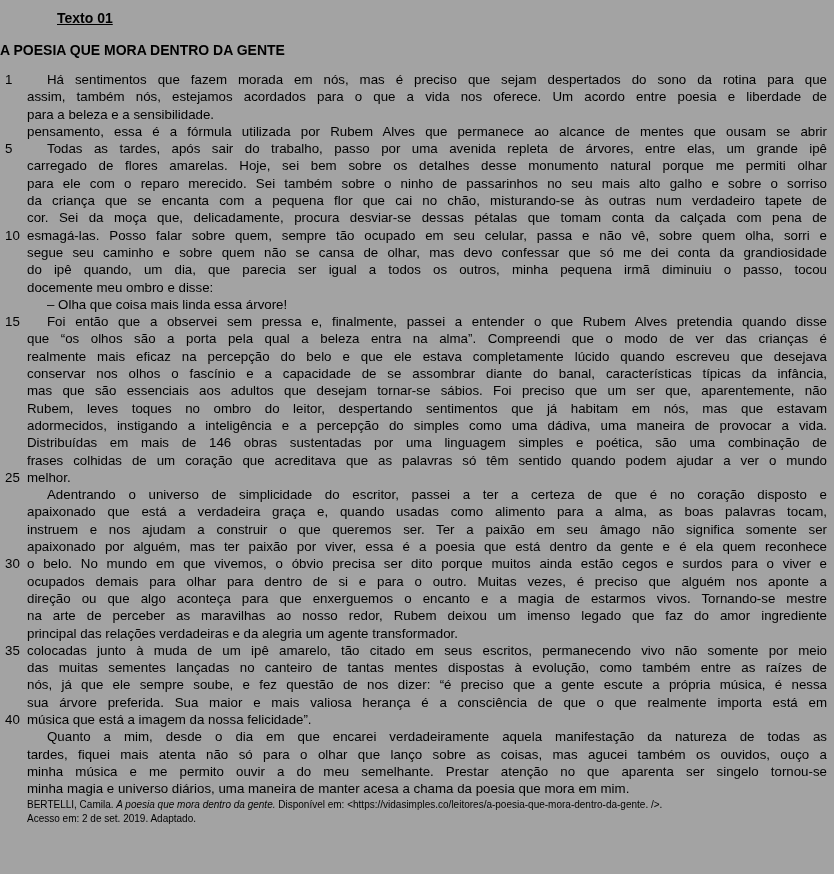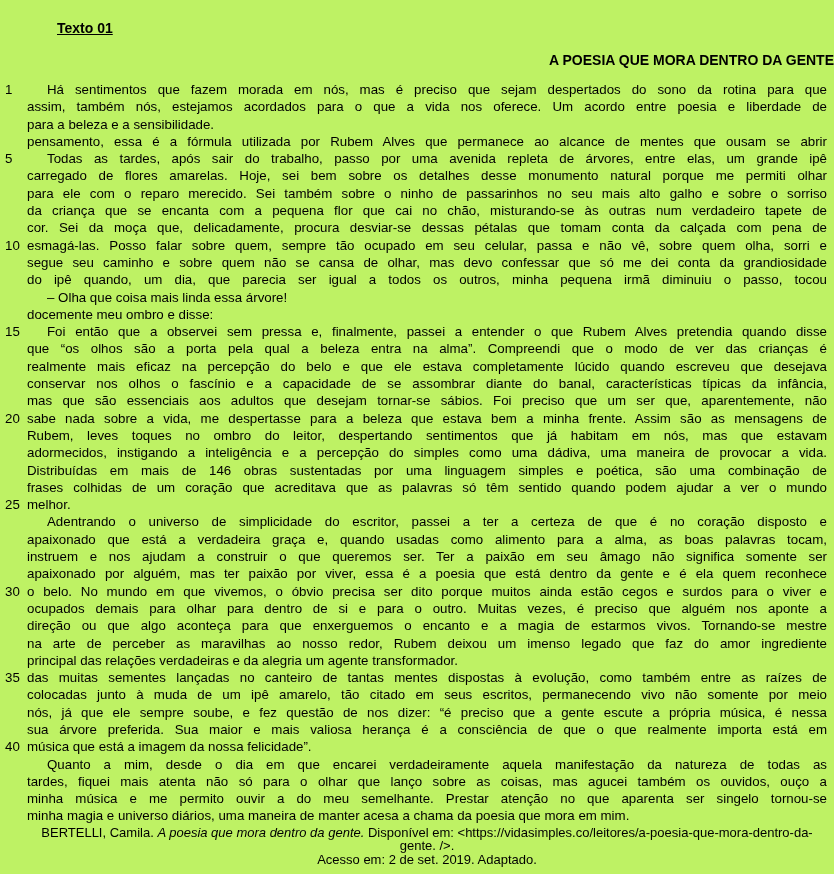--- a/index.html
+++ b/index.html
@@ -1,35 +1,35 @@
 <!DOCTYPE html>
 <html><head>
 <meta charset="utf-8">
 <style>
   html, body { margin: 0; padding: 0; background: #ffffff; }
   .page {
     position: relative;
     width: 834px;
     height: 874px;
     box-sizing: border-box;
-    background: #bef264;
+    background: #a3a3a3;
     color: #000000;
     font-family: "Liberation Sans", "DejaVu Sans", sans-serif;
-    padding-top: 19px;
+    padding-top: 9px;
     overflow: hidden;
   }
   .doc-label {
     margin-left: 57px;
     font-size: 14px;
     font-weight: bold;
     text-decoration: underline;
     line-height: 18px;
   }
   .doc-title {
-    text-align: right;
+    text-align: left;
     font-size: 14px;
     font-weight: bold;
     margin-top: 14px;
     margin-bottom: 12px;
     line-height: 18px;
   }
   .text-block {
     position: relative;
     margin-left: 27px;
     margin-right: 7px;
@@ -53,23 +53,22 @@
     top: 0;
     width: 21px;
     text-indent: 0;
     text-align: left;
     font-size: 13.3px;
   }
   .citation {
     margin-left: 27px;
     margin-right: 7px;
     margin-top: 1px;
-    font-size: 13px;
+    font-size: 10px;
     line-height: 13.6px;
-    text-align: center;
   }
   .citation .italic { font-style: italic; }
 </style>
 </head>
 <body>
 
 <div class="page">
   <div class="doc-label">Texto 01</div>
   <div class="doc-title">A POESIA QUE MORA DENTRO DA GENTE</div>
   <div class="text-block">
@@ -78,45 +77,44 @@
       <div class="text-line end"><span>para a beleza e a sensibilidade.</span></div>
       <div class="text-line"><span>pensamento, essa é a fórmula utilizada por Rubem Alves que permanece ao alcance de mentes que ousam se abrir</span></div>
       <div class="text-line indent"><span class="line-number">5</span><span>Todas as tardes, após sair do trabalho, passo por uma avenida repleta de árvores, entre elas, um grande ipê</span></div>
       <div class="text-line"><span>carregado de flores amarelas. Hoje, sei bem sobre os detalhes desse monumento natural porque me permiti olhar</span></div>
       <div class="text-line"><span>para ele com o reparo merecido. Sei também sobre o ninho de passarinhos no seu mais alto galho e sobre o sorriso</span></div>
       <div class="text-line"><span>da criança que se encanta com a pequena flor que cai no chão, misturando-se às outras num verdadeiro tapete de</span></div>
       <div class="text-line"><span>cor. Sei da moça que, delicadamente, procura desviar-se dessas pétalas que tomam conta da calçada com pena de</span></div>
       <div class="text-line"><span class="line-number">10</span><span>esmagá-las. Posso falar sobre quem, sempre tão ocupado em seu celular, passa e não vê, sobre quem olha, sorri e</span></div>
       <div class="text-line"><span>segue seu caminho e sobre quem não se cansa de olhar, mas devo confessar que só me dei conta da grandiosidade</span></div>
       <div class="text-line"><span>do ipê quando, um dia, que parecia ser igual a todos os outros, minha pequena irmã diminuiu o passo, tocou</span></div>
+      <div class="text-line end"><span>docemente meu ombro e disse:</span></div>
       <div class="text-line indent end"><span>– Olha que coisa mais linda essa árvore!</span></div>
-      <div class="text-line end"><span>docemente meu ombro e disse:</span></div>
       <div class="text-line indent"><span class="line-number">15</span><span>Foi então que a observei sem pressa e, finalmente, passei a entender o que Rubem Alves pretendia quando disse</span></div>
       <div class="text-line"><span>que “os olhos são a porta pela qual a beleza entra na alma”. Compreendi que o modo de ver das crianças é</span></div>
       <div class="text-line"><span>realmente mais eficaz na percepção do belo e que ele estava completamente lúcido quando escreveu que desejava</span></div>
       <div class="text-line"><span>conservar nos olhos o fascínio e a capacidade de se assombrar diante do banal, características típicas da infância,</span></div>
       <div class="text-line"><span>mas que são essenciais aos adultos que desejam tornar-se sábios. Foi preciso que um ser que, aparentemente, não</span></div>
-      <div class="text-line"><span class="line-number">20</span><span>sabe nada sobre a vida, me despertasse para a beleza que estava bem a minha frente. Assim são as mensagens de</span></div>
       <div class="text-line"><span>Rubem, leves toques no ombro do leitor, despertando sentimentos que já habitam em nós, mas que estavam</span></div>
       <div class="text-line"><span>adormecidos, instigando a inteligência e a percepção do simples como uma dádiva, uma maneira de provocar a vida.</span></div>
       <div class="text-line"><span>Distribuídas em mais de 146 obras sustentadas por uma linguagem simples e poética, são uma combinação de</span></div>
       <div class="text-line"><span>frases colhidas de um coração que acreditava que as palavras só têm sentido quando podem ajudar a ver o mundo</span></div>
       <div class="text-line end"><span class="line-number">25</span><span>melhor.</span></div>
       <div class="text-line indent"><span>Adentrando o universo de simplicidade do escritor, passei a ter a certeza de que é no coração disposto e</span></div>
       <div class="text-line"><span>apaixonado que está a verdadeira graça e, quando usadas como alimento para a alma, as boas palavras tocam,</span></div>
       <div class="text-line"><span>instruem e nos ajudam a construir o que queremos ser. Ter a paixão em seu âmago não significa somente ser</span></div>
       <div class="text-line"><span>apaixonado por alguém, mas ter paixão por viver, essa é a poesia que está dentro da gente e é ela quem reconhece</span></div>
       <div class="text-line"><span class="line-number">30</span><span>o belo. No mundo em que vivemos, o óbvio precisa ser dito porque muitos ainda estão cegos e surdos para o viver e</span></div>
       <div class="text-line"><span>ocupados demais para olhar para dentro de si e para o outro. Muitas vezes, é preciso que alguém nos aponte a</span></div>
       <div class="text-line"><span>direção ou que algo aconteça para que enxerguemos o encanto e a magia de estarmos vivos. Tornando-se mestre</span></div>
       <div class="text-line"><span>na arte de perceber as maravilhas ao nosso redor, Rubem deixou um imenso legado que faz do amor ingrediente</span></div>
       <div class="text-line end"><span>principal das relações verdadeiras e da alegria um agente transformador.</span></div>
       <div class="text-line indent"><span class="line-number">35</span></div>
+      <div class="text-line"><span>colocadas junto à muda de um ipê amarelo, tão citado em seus escritos, permanecendo vivo não somente por meio</span></div>
       <div class="text-line"><span>das muitas sementes lançadas no canteiro de tantas mentes dispostas à evolução, como também entre as raízes de</span></div>
-      <div class="text-line"><span>colocadas junto à muda de um ipê amarelo, tão citado em seus escritos, permanecendo vivo não somente por meio</span></div>
       <div class="text-line"><span>nós, já que ele sempre soube, e fez questão de nos dizer: “é preciso que a gente escute a própria música, é nessa</span></div>
       <div class="text-line"><span>sua árvore preferida. Sua maior e mais valiosa herança é a consciência de que o que realmente importa está em</span></div>
       <div class="text-line end"><span class="line-number">40</span><span>música que está a imagem da nossa felicidade”.</span></div>
       <div class="text-line indent"><span>Quanto a mim, desde o dia em que encarei verdadeiramente aquela manifestação da natureza de todas as</span></div>
       <div class="text-line"><span>tardes, fiquei mais atenta não só para o olhar que lanço sobre as coisas, mas agucei também os ouvidos, ouço a</span></div>
       <div class="text-line"><span>minha música e me permito ouvir a do meu semelhante. Prestar atenção no que aparenta ser singelo tornou-se</span></div>
       <div class="text-line end"><span>minha magia e universo diários, uma maneira de manter acesa a chama da poesia que mora em mim.</span></div>
     </div>
   <div class="citation">
     <div><span class="">BERTELLI, Camila. </span><span class="italic">A poesia que mora dentro da gente.</span><span class=""> Disponível em: &lt;https://vidasimples.co/leitores/a-poesia-que-mora-dentro-da-gente. /&gt;.</span></div>

